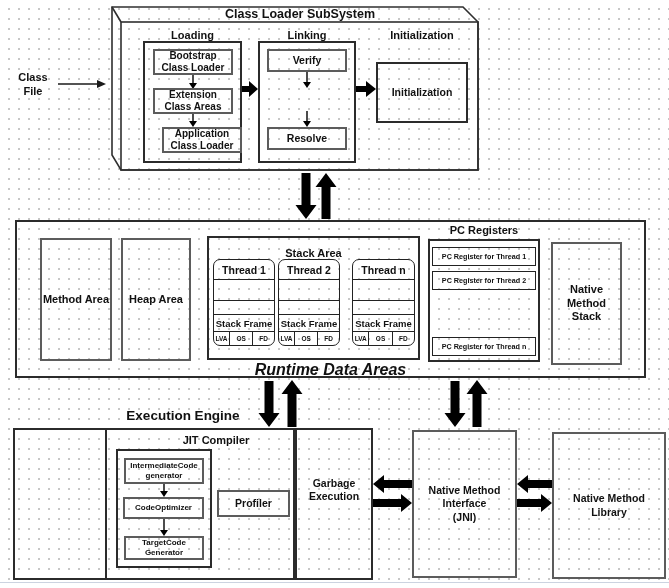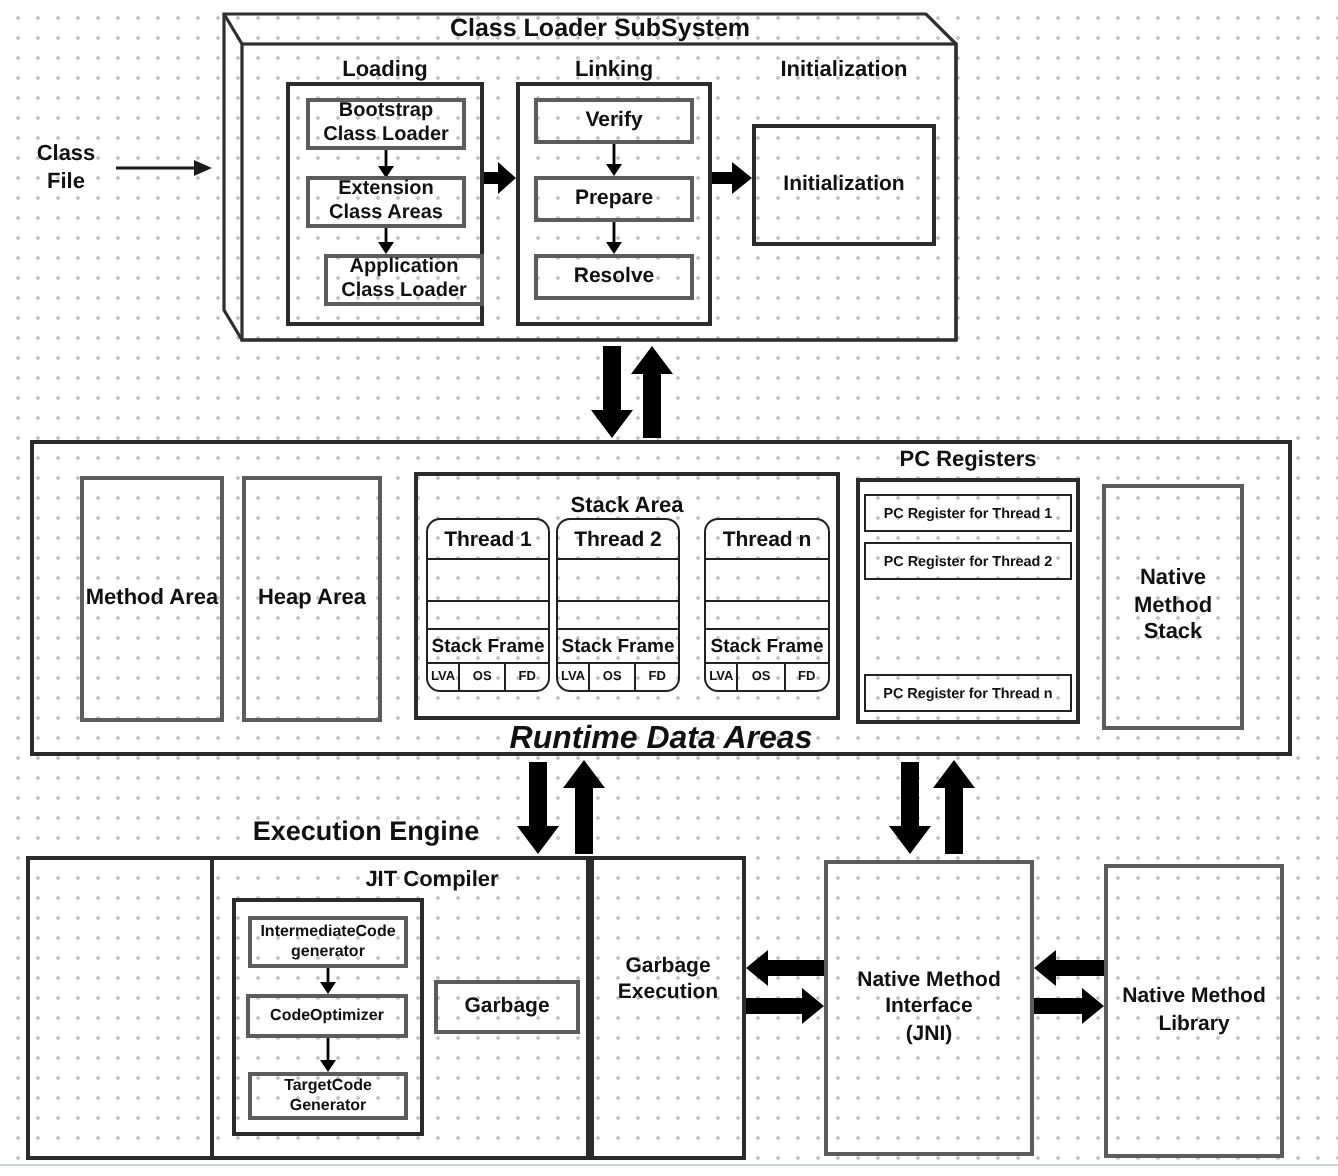--- a/index.html
+++ b/index.html
@@ -96,21 +96,20 @@
 
   <div class="label" style="left:143px;top:28px;width:99px;height:13px;font-size:11px;">Loading</div>
   <div class="box b-dark" style="left:143px;top:41px;width:99px;height:122px;"></div>
   <div class="box b-mid" style="left:153px;top:49px;width:80px;height:26px;font-size:10px;">Bootstrap Class Loader</div>
   <div class="box b-mid" style="left:153px;top:88px;width:80px;height:26px;font-size:10px;">Extension Class Areas</div>
   <div class="box b-mid" style="left:162px;top:127px;width:80px;height:26px;font-size:10px;">Application Class Loader</div>
 
   <div class="label" style="left:258px;top:28px;width:98px;height:13px;font-size:11px;">Linking</div>
   <div class="box b-dark" style="left:258px;top:41px;width:98px;height:122px;"></div>
   <div class="box b-mid" style="left:267px;top:49px;width:80px;height:23px;font-size:10.5px;">Verify</div>
-  <div class="box b-mid" style="left:267px;top:88px;width:80px;height:23px;font-size:10.5px;">Prepare</div>
   <div class="box b-mid" style="left:267px;top:127px;width:80px;height:23px;font-size:10.5px;">Resolve</div>
 
   <div class="label" style="left:376px;top:28px;width:92px;height:13px;font-size:11px;">Initialization</div>
   <div class="box b-dark" style="left:376px;top:62px;width:92px;height:61px;font-size:10.5px;">Initialization</div>
 
   <div class="box" style="left:8px;top:70px;width:50px;height:30px;font-size:11px;">Class File</div>
 
   <div class="box b-dark" style="left:15px;top:220px;width:631px;height:158px;"></div>
   <div class="label" style="left:15px;top:362px;width:631px;height:15px;font-size:16px;font-style:italic;">Runtime Data Areas</div>
 
@@ -168,24 +167,24 @@
   <div class="box b-dark" style="left:13px;top:428px;width:282px;height:152px;"></div>
   <div class="divider-v" style="left:105px;top:428px;height:152px;"></div>
 
   <div class="label" style="left:126px;top:433px;width:180px;height:14px;font-size:11px;">JIT Compiler</div>
   <div class="box b-dark" style="left:116px;top:449px;width:96px;height:119px;"></div>
   <div class="box b-mid" style="left:124px;top:458px;width:80px;height:26px;font-size:8px;">IntermediateCode
 generator</div>
   <div class="box b-mid" style="left:123px;top:497px;width:81px;height:22px;font-size:8px;">CodeOptimizer</div>
   <div class="box b-mid" style="left:124px;top:536px;width:80px;height:24px;font-size:8px;">TargetCode
 Generator</div>
-  <div class="box b-mid" style="left:217px;top:490px;width:73px;height:27px;font-size:10.5px;">Garbage</div>
+  <div class="box b-mid" style="left:217px;top:490px;width:73px;height:27px;font-size:10.5px;">Profiler</div>
 
   <div class="box b-dark" style="left:295px;top:428px;width:78px;height:152px;font-size:10.5px;padding-bottom:28px;">Garbage Execution</div>
 
   <div class="box b-mid" style="left:412px;top:430px;width:105px;height:148px;font-size:10.5px;">Native Method
 Interface
 (JNI)</div>
 
-  <div class="box b-mid" style="left:552px;top:432px;width:90px;height:147px;font-size:10.5px;">Native Method Library</div>
+  <div class="box b-mid" style="left:552px;top:432px;width:114px;height:147px;font-size:10.5px;">Native Method Library</div>
 
   <div class="bottom-rule"></div>
 </div>
 
 </body></html>

